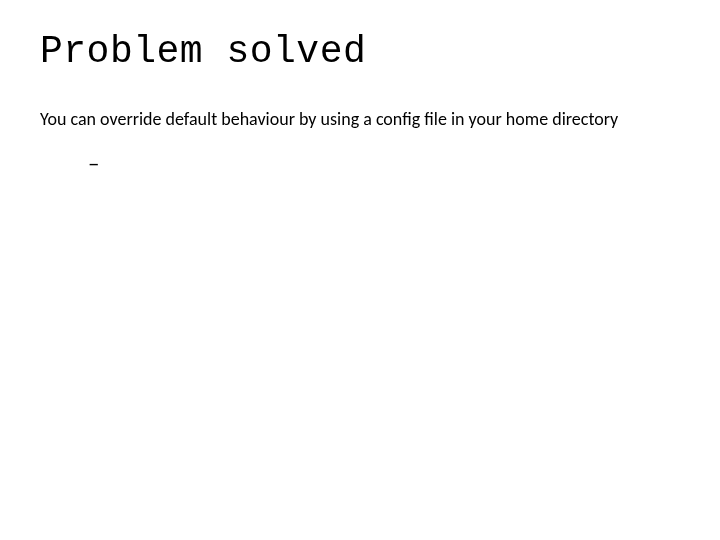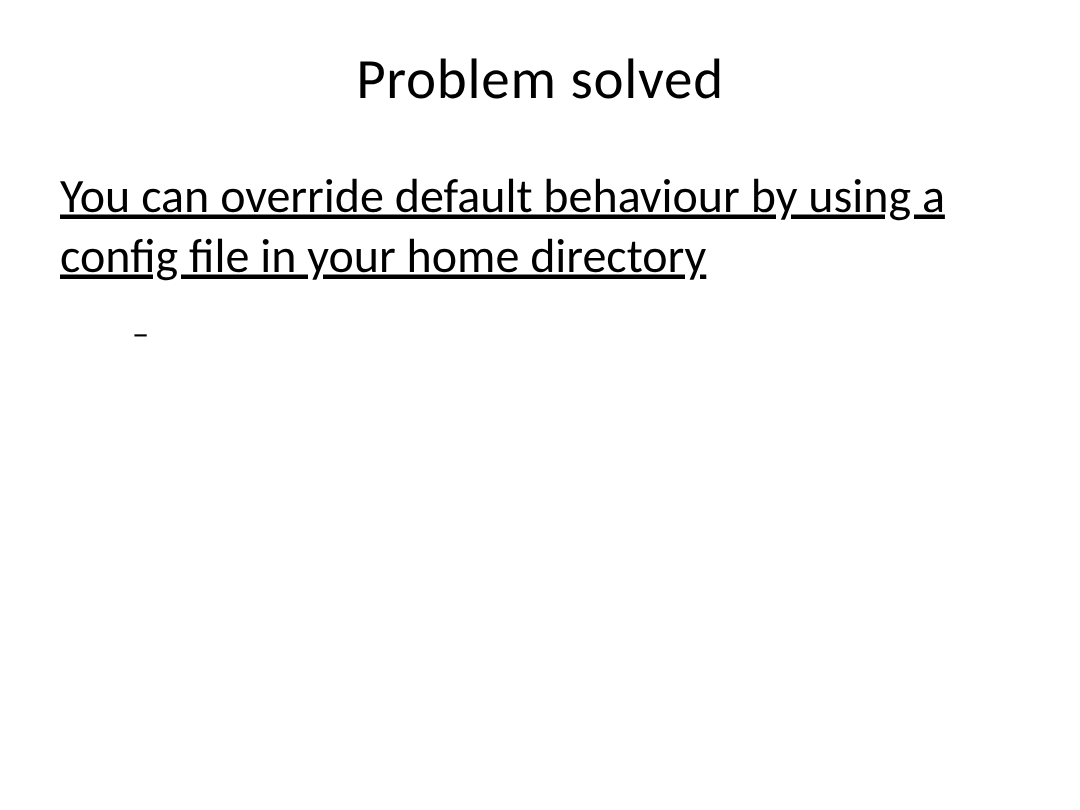--- a/index.html
+++ b/index.html
@@ -16,31 +16,31 @@
       overflow: hidden;
     }
     .slide {
       width: 100%;
       height: 100%;
       padding: 20px 40px;
     }
     .title {
       font-size: 38px;
       font-weight: 400;
-      text-align: center;
+      text-align: left;
       margin-top: 10px;
       margin-bottom: 35px;
       letter-spacing: 0.5px;
+      font-family: Liberation Mono, monospace;
     }
     .body-text {
-      font-size: 32px;
+      font-size: 18px;
       line-height: 1.25;
       margin-bottom: 18px;
       font-weight: 400;
-      text-decoration: underline;
     }
     .sub-bullet {
       display: flex;
       align-items: flex-start;
       padding-left: 48px;
       font-size: 23px;
       line-height: 1.3;
     }
     .sub-bullet .dash {
       margin-right: 14px;

